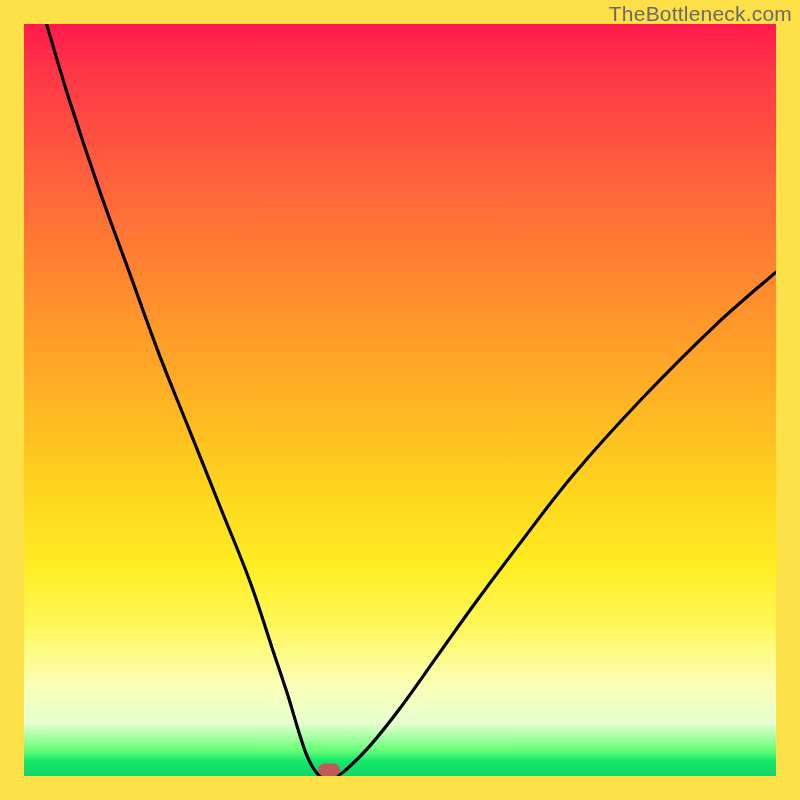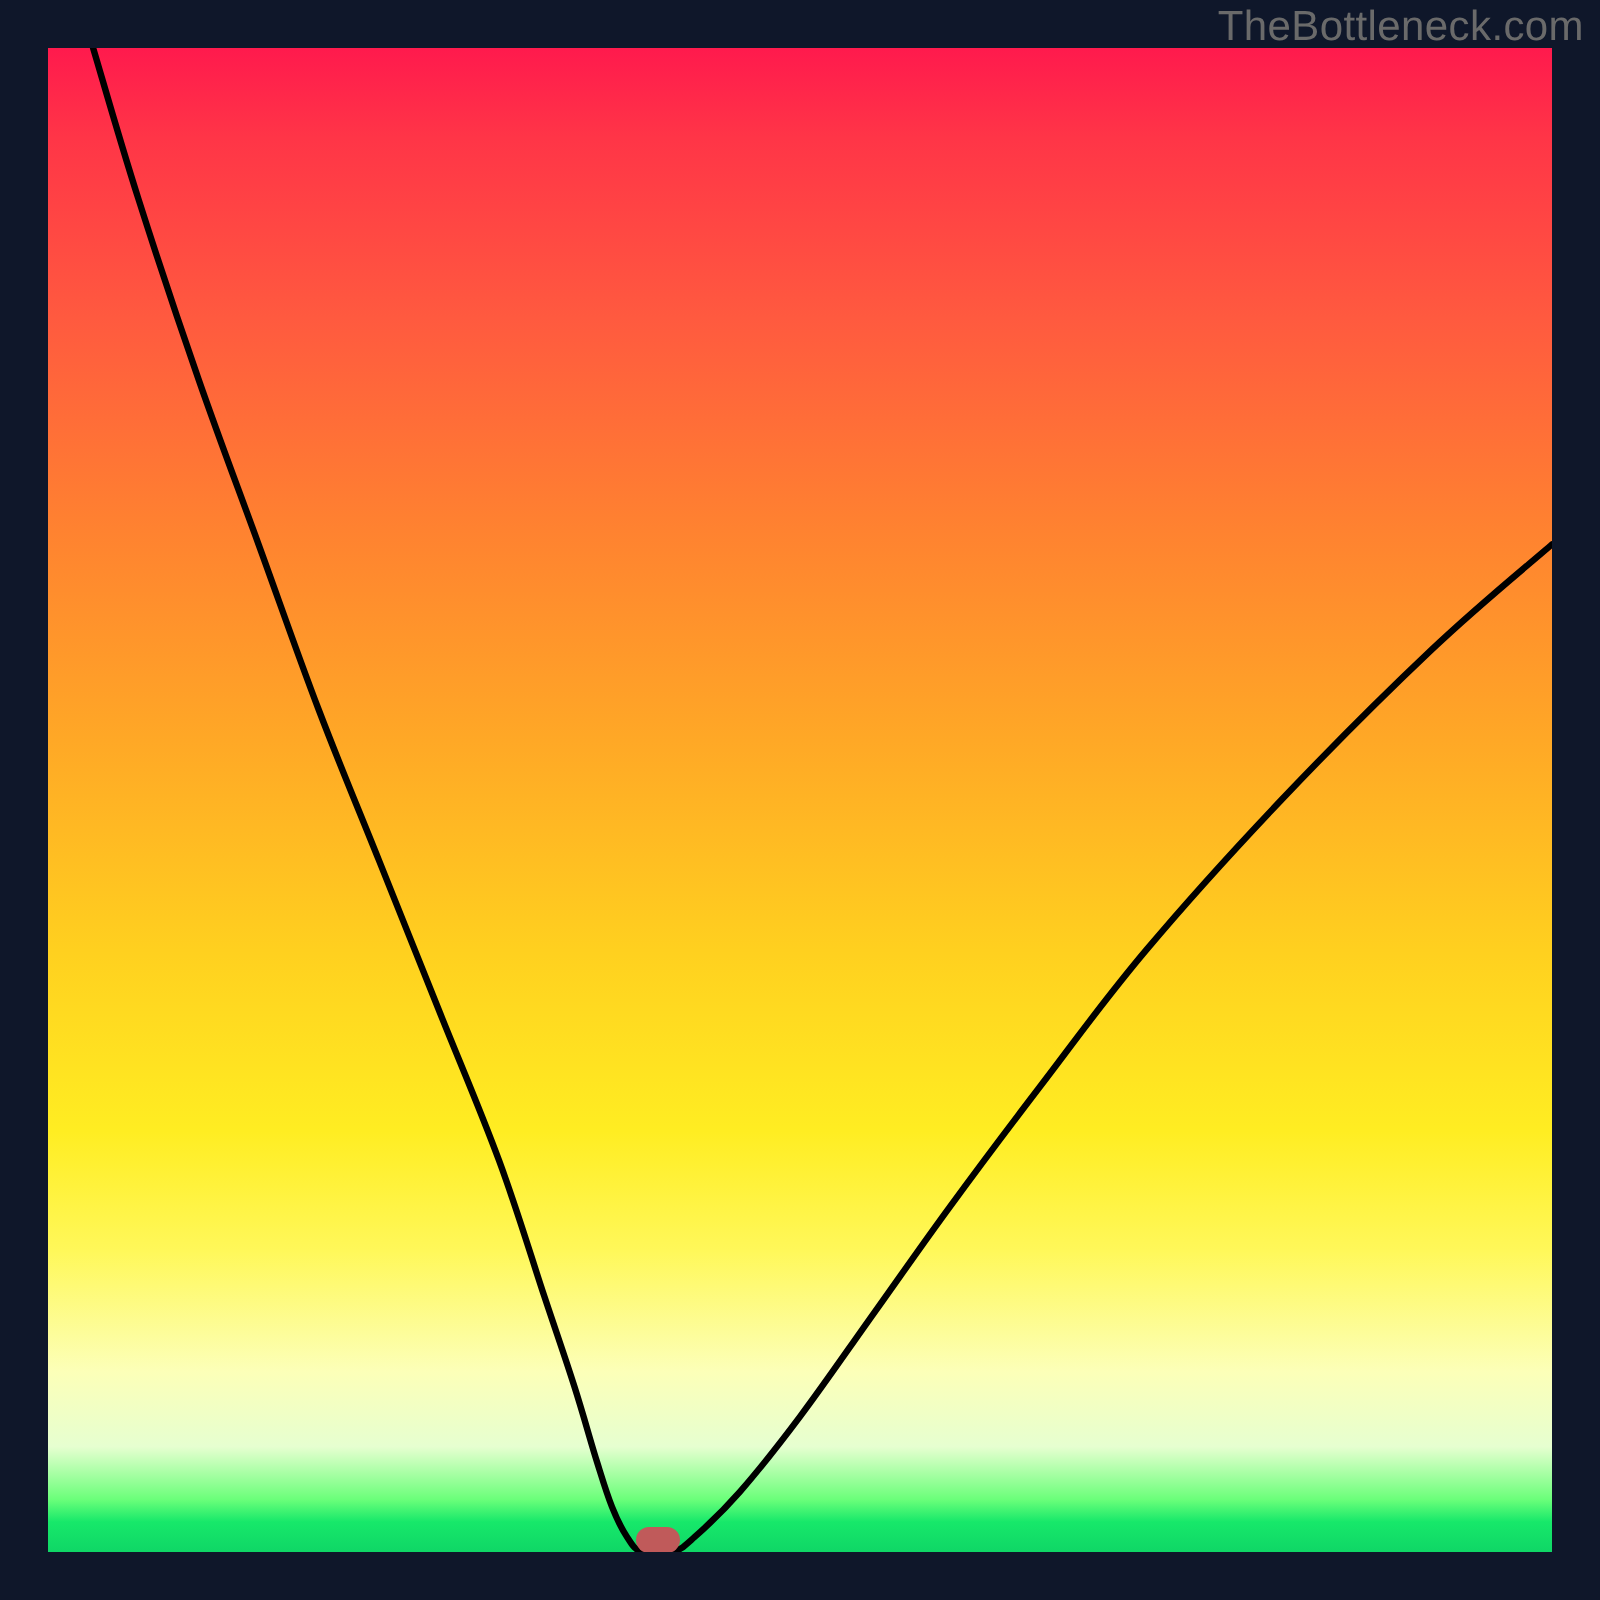--- a/index.html
+++ b/index.html
@@ -7,21 +7,21 @@
     padding: 0;
     width: 800px;
     height: 800px;
     overflow: hidden;
     background: #000;
     font-family: Arial, Helvetica, sans-serif;
   }
   .frame {
     position: absolute;
     inset: 0;
-    background: #0f172a;
+    background: #fde047;
     text-align: right;
   }
   .plot {
     position: absolute;
     left: 24px;
     top: 24px;
     width: 752px;
     height: 752px;
     overflow: hidden;
   }

